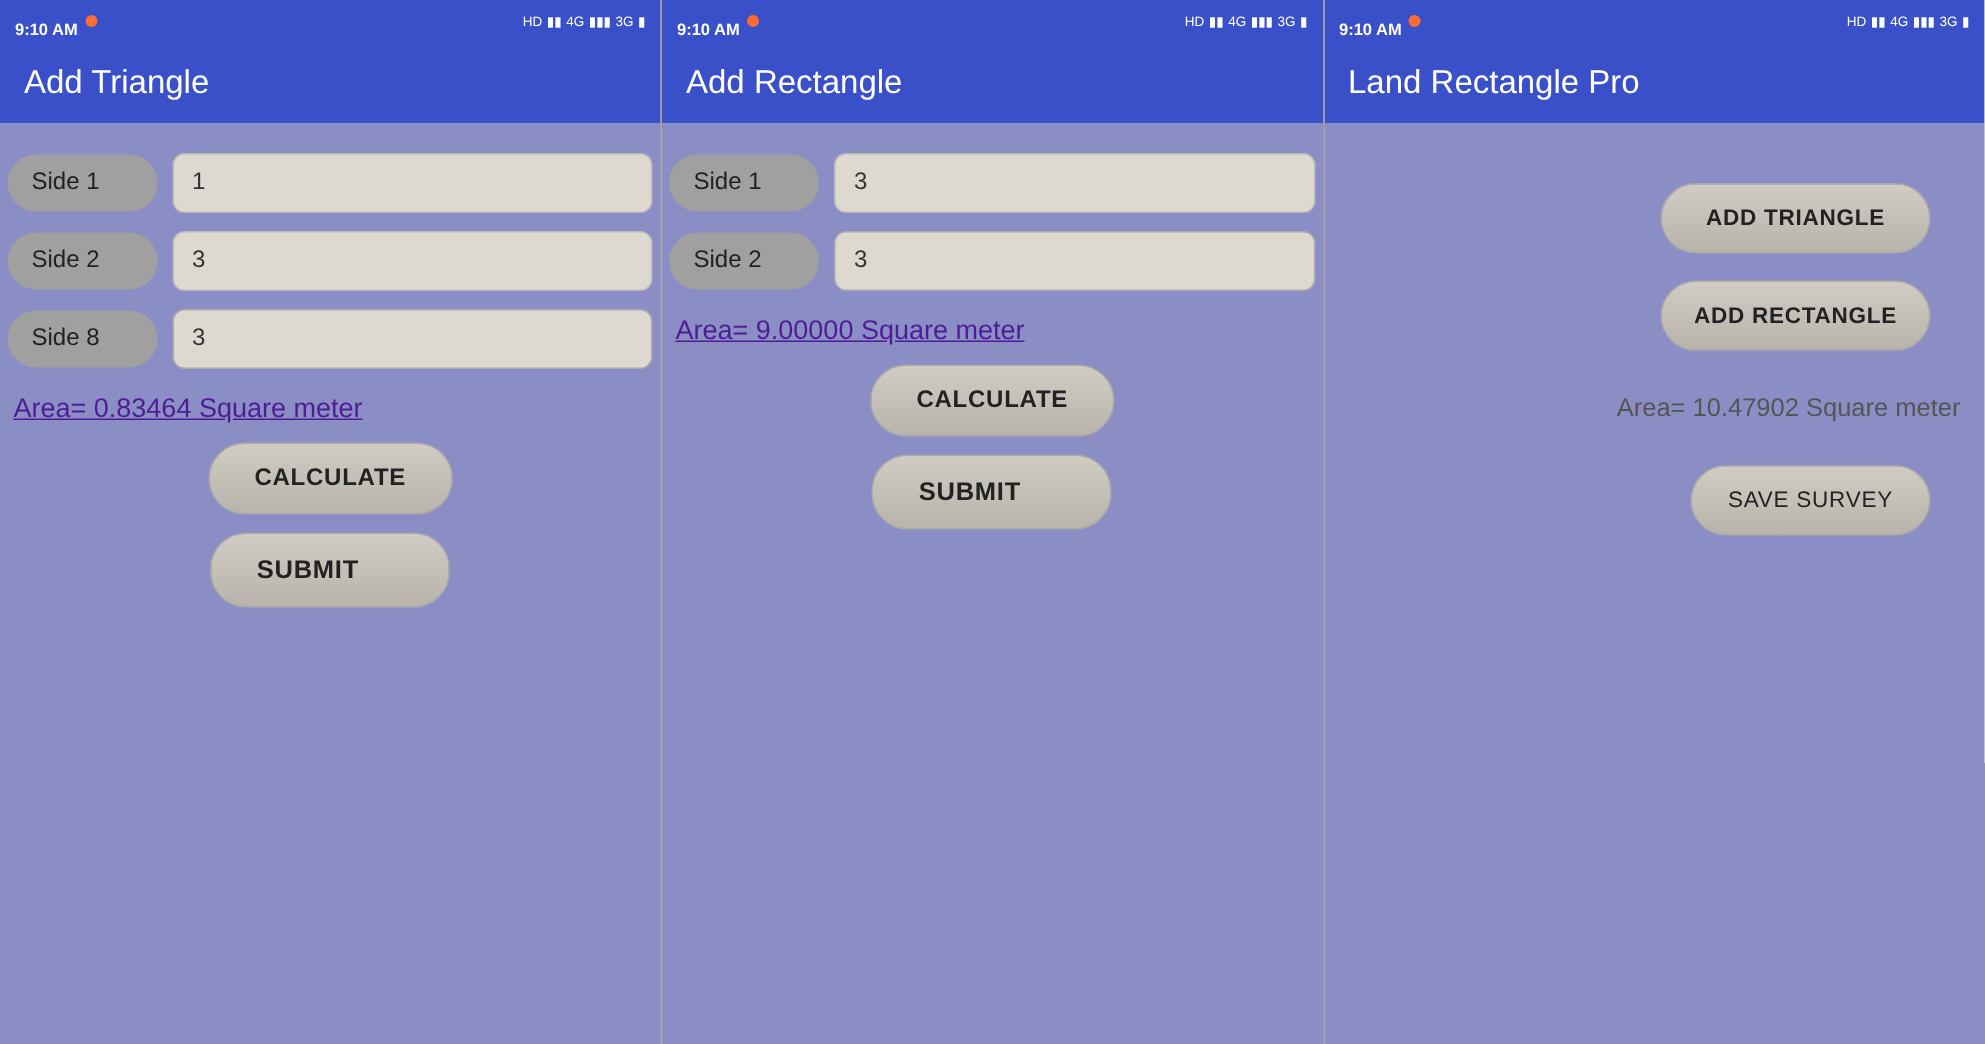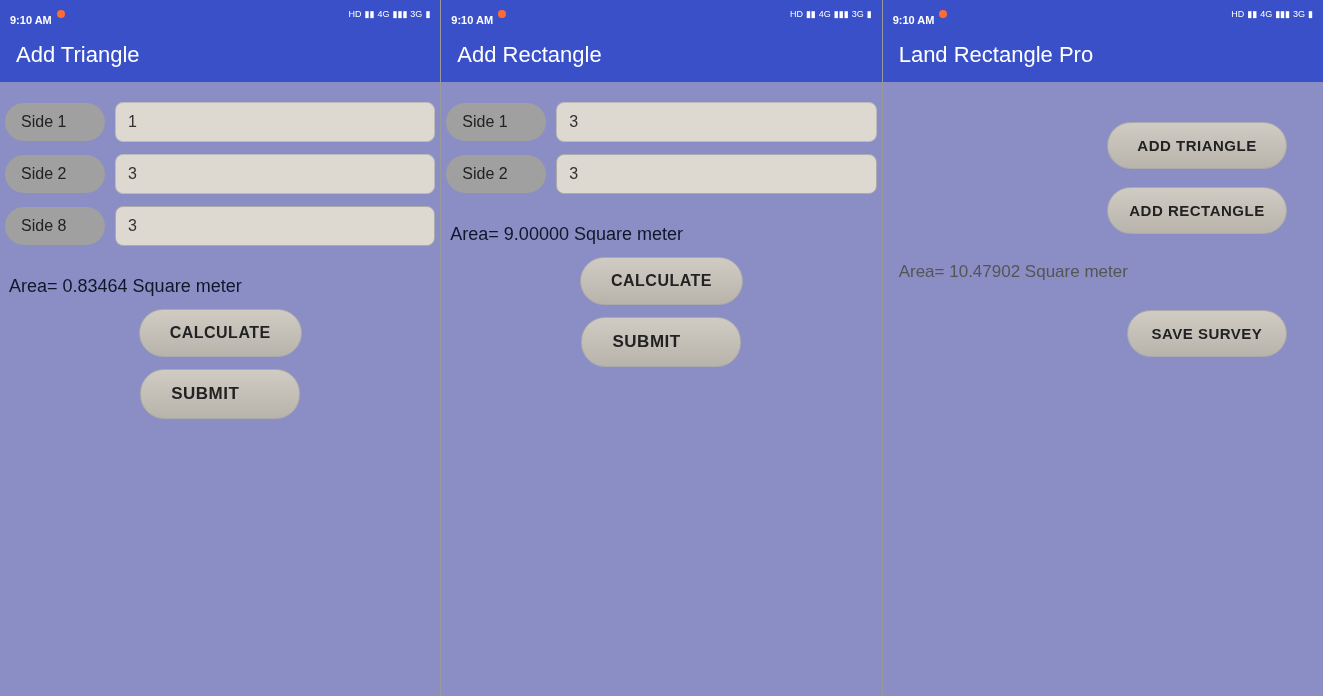--- a/index.html
+++ b/index.html
@@ -100,24 +100,25 @@
       color: #333;
       flex: 1;
       outline: none;
     }
 
     .field-input.active-cursor {
       border-color: #aaa;
     }
 
     .area-text {
-      color: #0f172a;
+      color: #4c1d95;
       font-size: 18px;
-      margin-top: 18px;
+      margin-top: 4px;
       padding: 0 4px;
+      text-decoration: underline;
     }
 
     .btn-calculate {
       background: linear-gradient(to bottom, #d0ccc4, #b8b4ac);
       border: 1px solid #aaa;
       border-radius: 24px;
       padding: 14px 30px;
       font-size: 16px;
       font-weight: bold;
       color: #222;
@@ -158,21 +159,21 @@
       align-self: flex-end;
       margin-right: 20px;
     }
 
     .btn-save {
       background: linear-gradient(to bottom, #d0ccc4, #b8b4ac);
       border: 1px solid #aaa;
       border-radius: 24px;
       padding: 14px 20px;
       font-size: 15px;
-      font-weight: bold;
+      font-weight: normal;
       color: #222;
       cursor: pointer;
       letter-spacing: 0.5px;
       min-width: 160px;
       text-align: center;
       align-self: flex-end;
       margin-right: 20px;
     }
 
     .divider {
@@ -186,21 +187,21 @@
       flex: 1;
       padding: 40px 16px 20px 16px;
       display: flex;
       flex-direction: column;
       gap: 18px;
     }
 
     .area-text-right {
       color: #555;
       font-size: 17px;
-      text-align: left;
+      text-align: right;
       padding: 10px 0;
     }
   </style>
 </head>
 <body>
 
 <div class="phone-screen">
   <div class="status-bar">
     <div style="display:flex;align-items:center;gap:5px;">
       <span class="status-time">9:10 AM</span>

